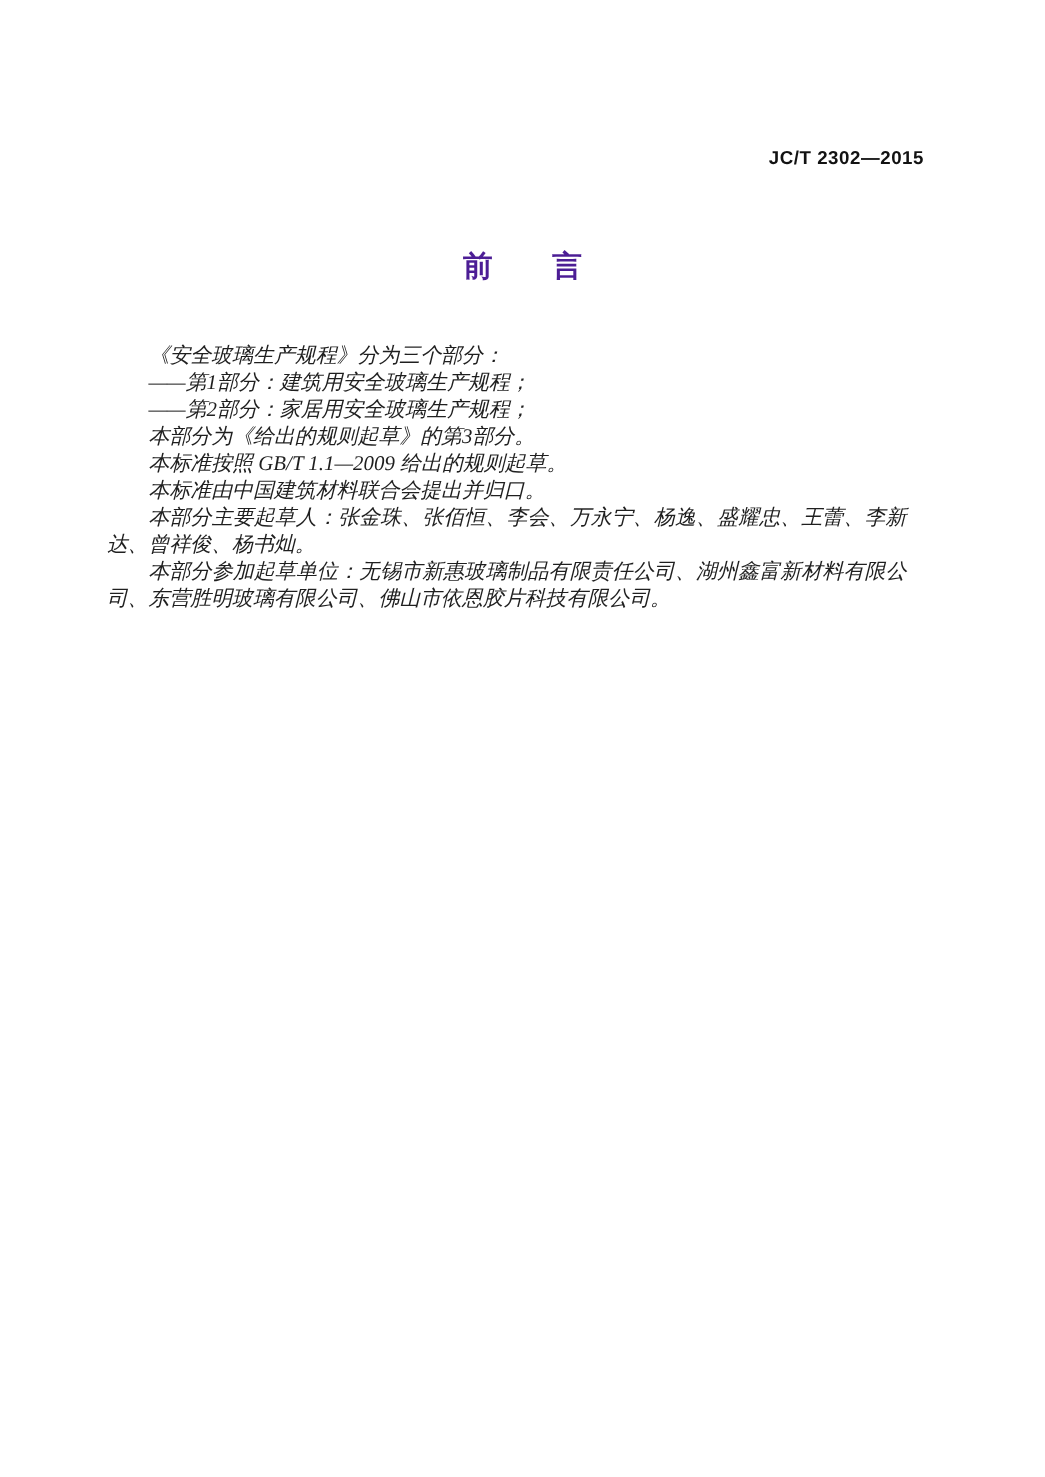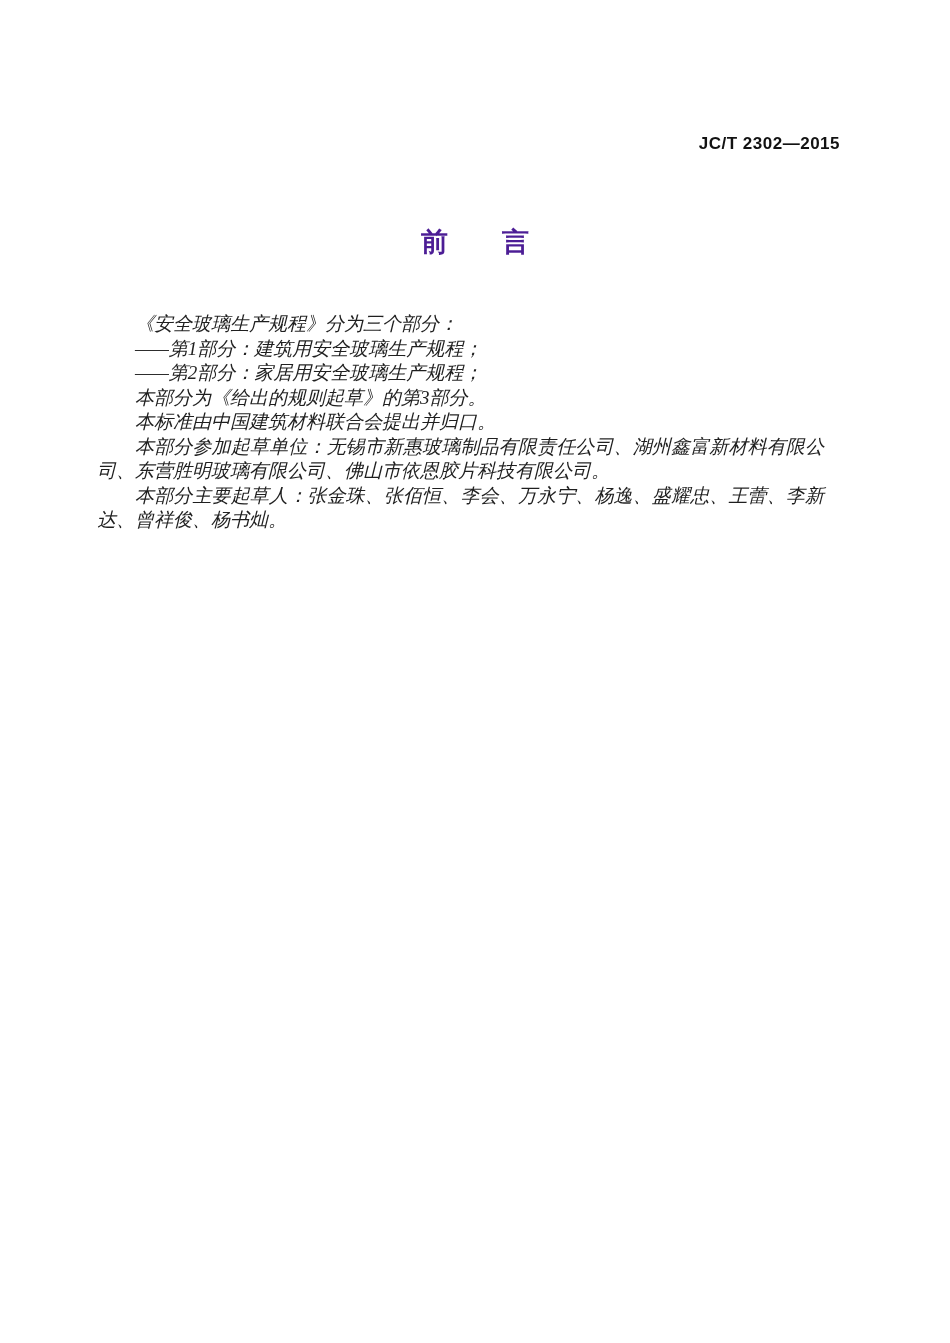--- a/index.html
+++ b/index.html
@@ -73,20 +73,21 @@
 
   <span class="std-code">JC/T 2302—2015</span>
 
   <h1 class="doc-title">前　　言</h1>
 
   <div class="body-text">
     <p>《安全玻璃生产规程》分为三个部分：</p>
     <p>——第1部分：建筑用安全玻璃生产规程；</p>
     <p>——第2部分：家居用安全玻璃生产规程；</p>
     <p>本部分为《给出的规则起草》的第3部分。</p>
+    <p>本标准按照 GB/T 1.1—2009 给出的规则起草。</p>
     <p>本标准由中国建筑材料联合会提出并归口。</p>
+    <p>本部分主要起草人：张金珠、张佰恒、李会、万永宁、杨逸、盛耀忠、王蕾、李新达、曾祥俊、杨书灿。</p>
     <p>本部分参加起草单位：无锡市新惠玻璃制品有限责任公司、湖州鑫富新材料有限公司、东营胜明玻璃有限公司、佛山市依恩胶片科技有限公司。</p>
-    <p>本部分主要起草人：张金珠、张佰恒、李会、万永宁、杨逸、盛耀忠、王蕾、李新达、曾祥俊、杨书灿。</p>
   </div>
 
   <span class="page-num">Ⅰ</span>
 
 </div>
 
 </body></html>

